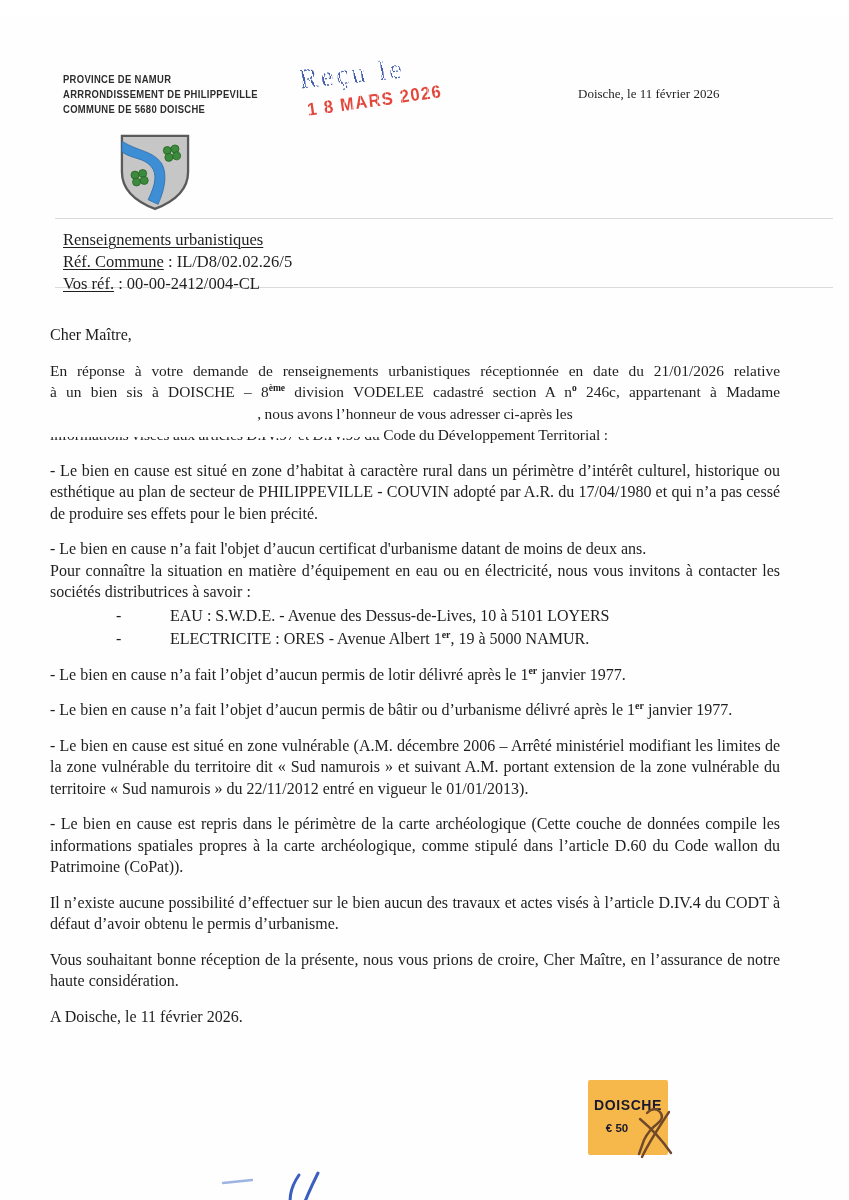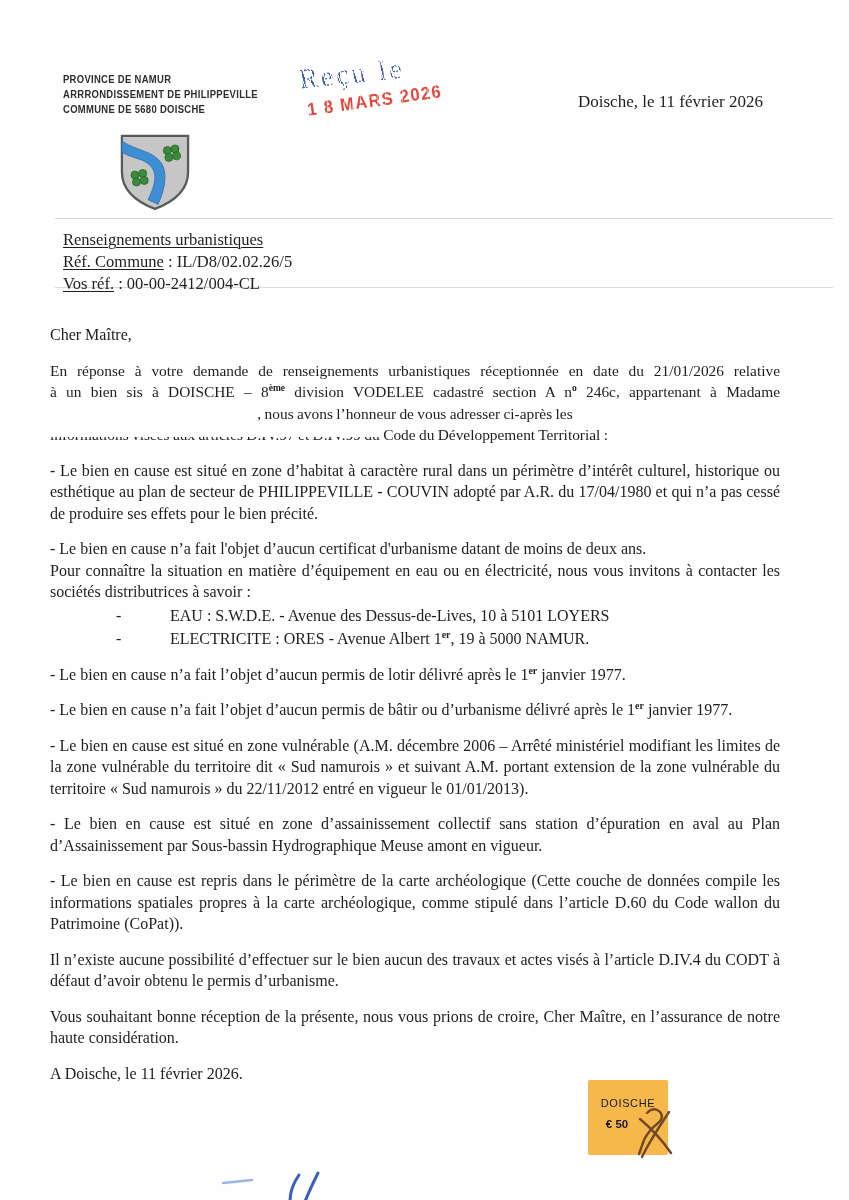--- a/index.html
+++ b/index.html
@@ -34,21 +34,21 @@
   }
   .stamp-red{
     position:absolute;left:306px;top:84px;
     font-family:"Liberation Sans", sans-serif;
     font-size:18px;font-weight:700;letter-spacing:1.5px;white-space:nowrap;
     color:#e23a2e;transform:rotate(-8deg) scaleX(.92);transform-origin:left top;opacity:.93;
     -webkit-mask-image:repeating-linear-gradient(100deg,#000 0 5px,rgba(0,0,0,.55) 5px 6px,#000 6px 9px);
     mask-image:repeating-linear-gradient(100deg,#000 0 5px,rgba(0,0,0,.55) 5px 6px,#000 6px 9px);
   }
 
-  .dateline{position:absolute;left:578px;top:76px;font-size:17px;white-space:nowrap;}
+  .dateline{position:absolute;left:578px;top:70px;font-size:13px;white-space:nowrap;}
 
   
   .scanline{position:absolute;left:55px;width:778px;height:1px;background:rgba(90,90,90,.22);}
   .scanline.top{top:202px;}
   .scanline.bottom{top:271px;}
   .refblock{position:absolute;left:63px;top:213px;font-size:16.5px;line-height:22px;}
   .u{text-decoration:underline;text-underline-offset:2px;text-decoration-thickness:1px;}
 
   
   .bodytext{position:absolute;left:50px;top:308px;width:730px;font-size:16px;line-height:21.5px;}
@@ -65,21 +65,21 @@
   .list-item{margin:2px 0 0 0;padding-left:66px;}
   .list-item .bullet{display:inline-block;width:54px;}
 
   
   .sticker{
     position:absolute;left:588px;top:1064px;width:80px;height:75px;
     background:#f7b84b;border-radius:2px;
     font-family:"Liberation Sans", sans-serif;color:#18182e;
     text-align:center;
   }
-  .sticker-name{margin-top:17px;font-size:11px;font-weight:400;letter-spacing:.6px;}
+  .sticker-name{margin-top:17px;font-size:14px;font-weight:700;letter-spacing:.6px;}
   .sticker-amount{margin-top:9px;margin-right:22px;font-size:11.5px;font-weight:700;}
 
   
   .ink{position:absolute;left:0;top:0;pointer-events:none;}
 
   
   .bottombar{position:absolute;left:215px;top:1194px;width:634px;height:6px;background:#25336b;}
 </style>
 </head>
 <body>
@@ -132,21 +132,20 @@
     </div>
 
     <div class="para">- Le bien en cause est situé en zone d’habitat à caractère rural dans un périmètre d’intérêt culturel, historique ou esthétique au plan de secteur de PHILIPPEVILLE - COUVIN adopté par A.R. du 17/04/1980 et qui n’a pas cessé de produire ses effets pour le bien précité.</div>
     <div class="para">- Le bien en cause n’a fait l'objet d’aucun certificat d'urbanisme datant de moins de deux ans.</div>
     <div class="para tight">Pour connaître la situation en matière d’équipement en eau ou en électricité, nous vous invitons à contacter les sociétés distributrices à savoir :</div>
     <div class="list-item"><span class="bullet">-</span><span>EAU : S.W.D.E. - Avenue des Dessus-de-Lives, 10 à 5101 LOYERS</span></div>
     <div class="list-item"><span class="bullet">-</span><span>ELECTRICITE : ORES - Avenue Albert 1<sup>er</sup>, 19 à 5000 NAMUR.</span></div>
     <div class="para">- Le bien en cause n’a fait l’objet d’aucun permis de lotir délivré après le 1<sup>er</sup> janvier 1977.</div>
     <div class="para">- Le bien en cause n’a fait l’objet d’aucun permis de bâtir ou d’urbanisme délivré après le 1<sup>er</sup> janvier 1977.</div>
     <div class="para">- Le bien en cause est situé en zone vulnérable (A.M. décembre 2006 – Arrêté ministériel modifiant les limites de la zone vulnérable du territoire dit « Sud namurois » et suivant A.M. portant extension de la zone vulnérable du territoire « Sud namurois » du 22/11/2012 entré en vigueur le 01/01/2013).</div>
-    <div class="para">- Le bien en cause est situé en zone d’assainissement collectif sans station d’épuration en aval au Plan d’Assainissement par Sous-bassin Hydrographique Meuse amont en vigueur.</div>
     <div class="para">- Le bien en cause est repris dans le périmètre de la carte archéologique (Cette couche de données compile les informations spatiales propres à la carte archéologique, comme stipulé dans l’article D.60 du Code wallon du Patrimoine (CoPat)).</div>
     <div class="para">Il n’existe aucune possibilité d’effectuer sur le bien aucun des travaux et actes visés à l’article D.IV.4 du CODT à défaut d’avoir obtenu le permis d’urbanisme.</div>
     <div class="para">Vous souhaitant bonne réception de la présente, nous vous prions de croire, Cher Maître, en l’assurance de notre haute considération.</div>
     <div class="para">A Doische, le 11 février 2026.</div>
   </div>
 
   <div class="sticker">
     <div class="sticker-name">DOISCHE</div>
     <div class="sticker-amount">€ 50</div>
   </div>

